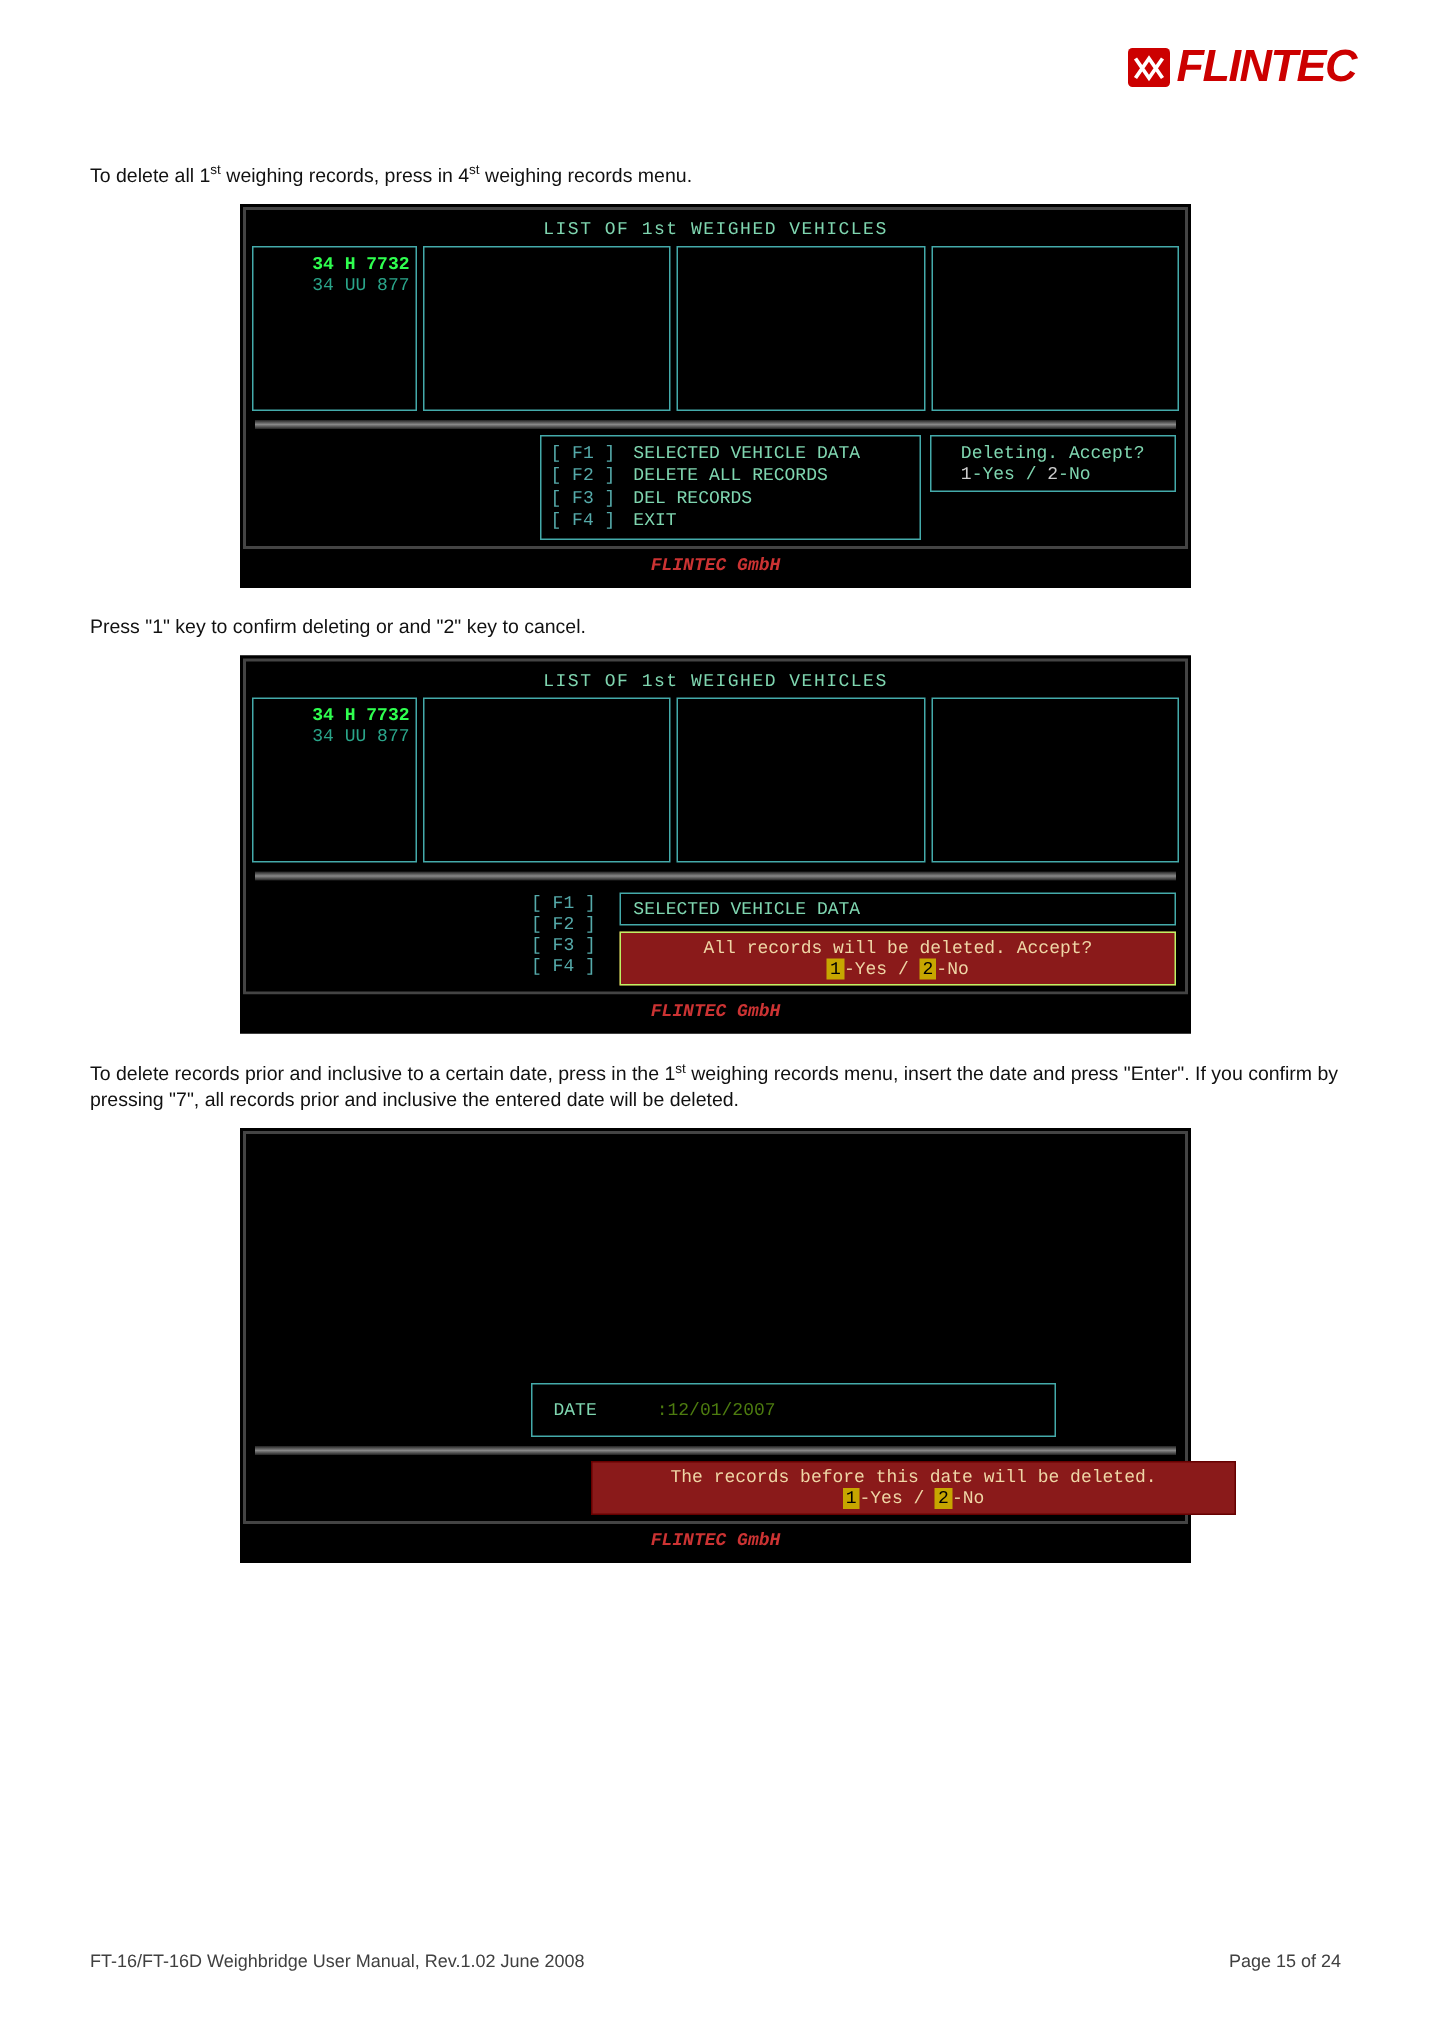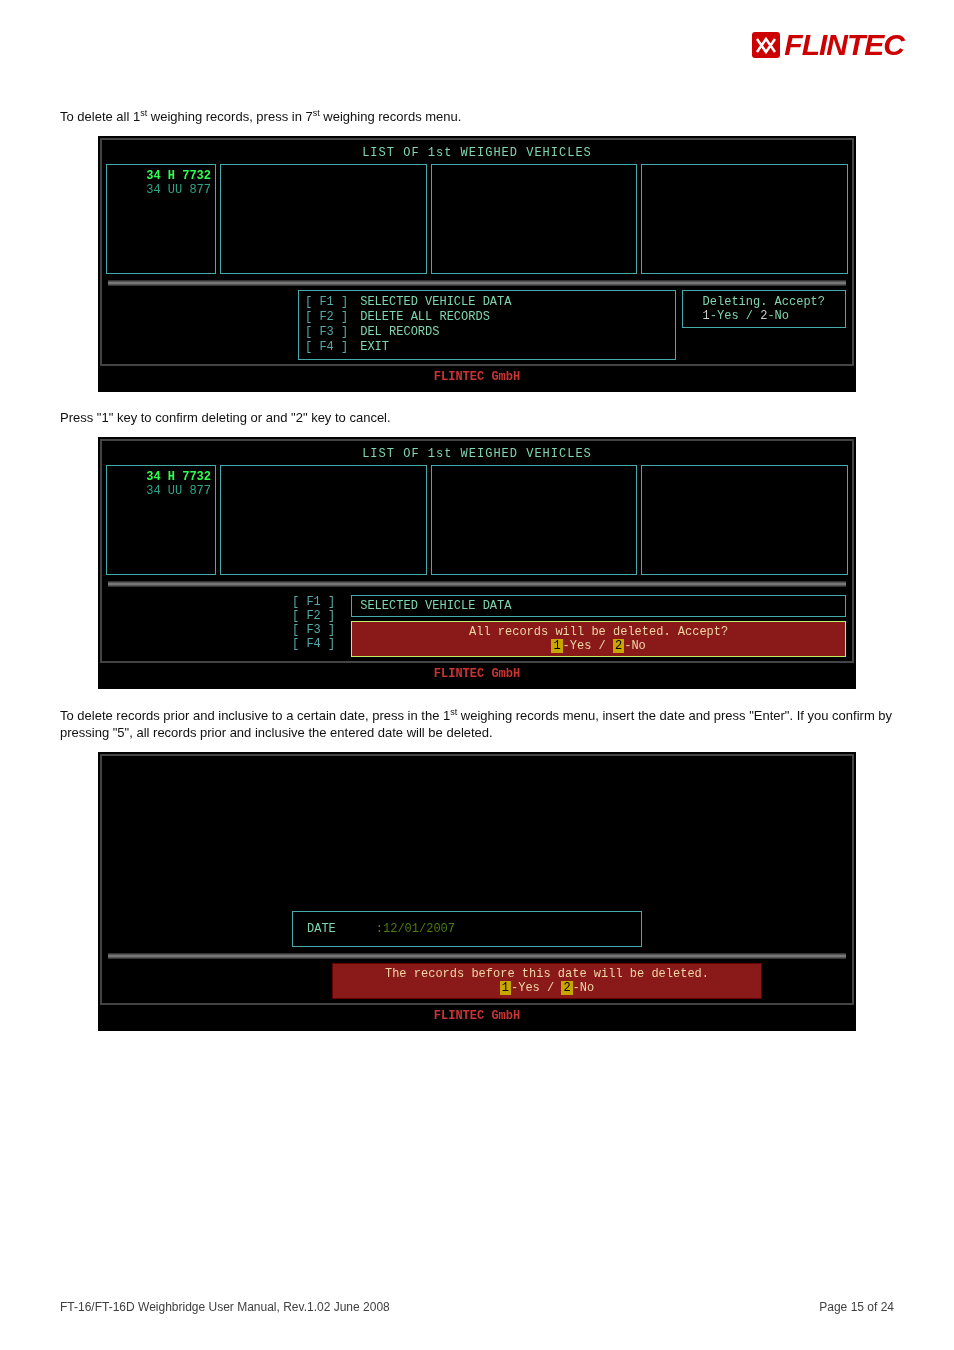--- a/index.html
+++ b/index.html
@@ -26,21 +26,21 @@
     align-items: center;
     font-style: italic;
   }
   .header-logo svg { margin-right: 4px; }
   p.body { margin: 8px 0; line-height: 1.3; color: #111; }
   sup { font-size: 9px; }
   
   
   .terminal {
     margin: 10px auto 18px auto;
-    width: 758px;
+    width: 634px;
     background: #000;
     border: 2px solid #000;
     font-family: "Courier New", monospace;
     font-size: 12px;
     color: #0f9;
   }
   .terminal-inner {
     border: 2px solid #444;
     padding: 0;
   }
@@ -117,29 +117,30 @@
   }
   .red-strip .num { background: #c7a600; color: #000; padding: 0 2px; }
 
   .footer-brand {
     text-align: center;
     color: #c33;
     font-family: "Courier New", monospace;
     font-weight: bold;
     padding: 4px 0 6px 0;
     background: #000;
+    font-style: italic;
   }
 
   
   .terminal.small .big-blank {
     height: 150px;
   }
   .date-box {
     border: 1px solid #4aa;
-    margin: 5px 6px 6px 190px;
+    margin: 16px 6px 6px 190px;
     display: flex;
     gap: 40px;
     padding: 10px 14px;
     color: #7fd6b0;
     width: 350px;
     text-align: right;
   }
   .date-box .cursor { color: #4d7c0f; }
   
   .red-strip2 {
@@ -172,21 +173,21 @@
   <svg width="28" height="26" viewBox="0 0 28 26">
     <rect x="0" y="0" width="28" height="26" rx="3" fill="#c00"></rect>
     <path d="M5 7 L14 20 L23 7 M5 20 L14 7 L23 20" stroke="#fff" stroke-width="2.5" fill="none"></path>
   </svg>
   <span>FLINTEC</span>
 </div>
 
 <div style="height:60px"></div>
 
 <p class="body">
-  <span>To delete all 1</span><sup>st</sup><span> weighing records, press          in 7</span><sup>st</sup><span> weighing records menu.</span>
+  <span>To delete all 1</span><sup>st</sup><span> weighing records, press          in 4</span><sup>st</sup><span> weighing records menu.</span>
 </p>
 
 <div class="terminal">
   <div class="terminal-inner">
     <div class="term-title">LIST OF 1st WEIGHED VEHICLES</div>
     <div class="term-content-row">
       <div class="left-col">
         <div class="plate-green">34 H 7732</div>
         <div class="plate-teal">34 UU 877</div>
       </div>
@@ -247,21 +248,21 @@
           <span>All records will be deleted. Accept?</span><br>
           <span class="num">1</span><span>-Yes / </span><span class="num">2</span><span>-No</span>
         </div>
       </div>
     </div>
   </div>
   <div class="footer-brand">FLINTEC GmbH</div>
 </div>
 
 <p class="body">
-  <span>To delete records prior and inclusive to a certain date, press          in the 1</span><sup>st</sup><span> weighing records menu, insert the date and press "Enter". If you confirm by pressing "5", all records prior and inclusive the entered date will be deleted.</span>
+  <span>To delete records prior and inclusive to a certain date, press          in the 1</span><sup>st</sup><span> weighing records menu, insert the date and press "Enter". If you confirm by pressing "7", all records prior and inclusive the entered date will be deleted.</span>
 </p>
 
 <div class="terminal small">
   <div class="terminal-inner">
     <div class="big-blank"></div>
     <div class="date-box">
       <span>DATE</span>
       <span><span class="cursor">:12/01/2007</span></span>
     </div>
     <div class="divider-bar"></div>

